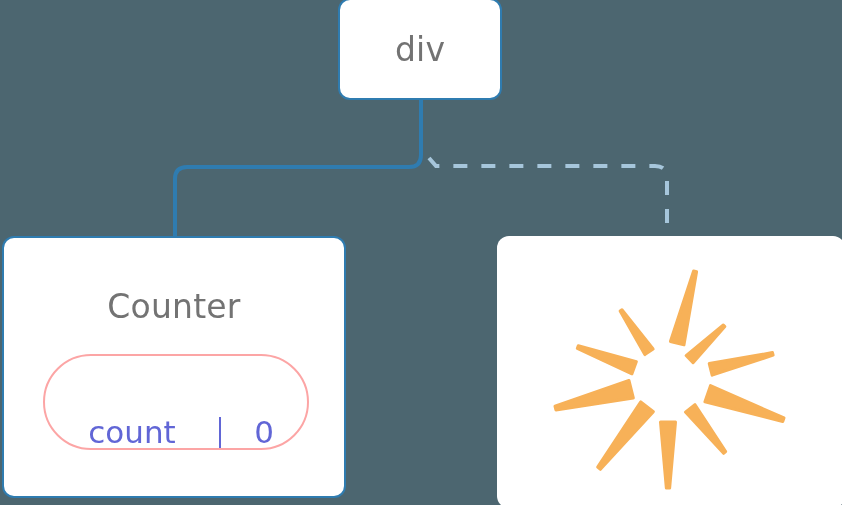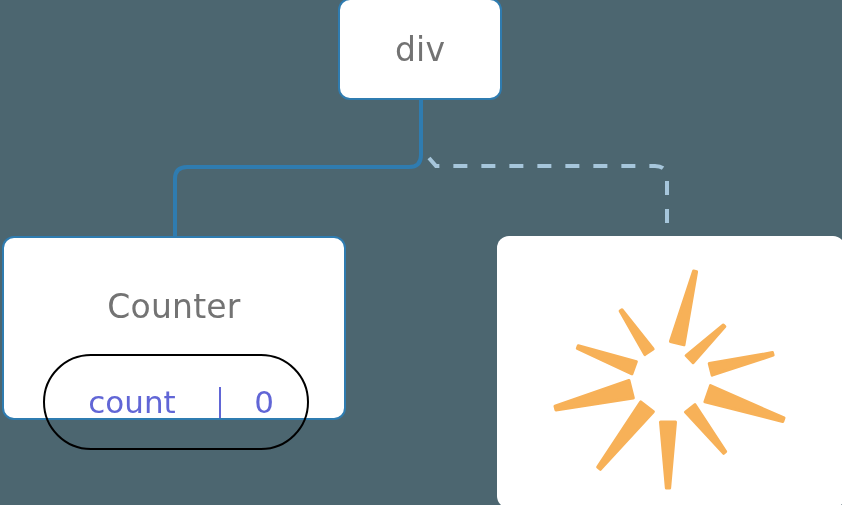--- a/index.html
+++ b/index.html
@@ -43,21 +43,21 @@
     border: 2px solid #2f7cb0;
     border-radius: 12px;
     display: flex;
     align-items: center;
     justify-content: center;
   }
   .node-counter {
     left: 2px;
     top: 236px;
     width: 344px;
-    height: 184px;
+    height: 262px;
     border: 2px solid #2f7cb0;
     border-radius: 12px;
   }
   .node-spinner {
     left: 497px;
     top: 236px;
     width: 348px;
     height: 272px;
     border-radius: 12px;
     border: 0;
@@ -78,25 +78,25 @@
     text-align: center;
   }
 
   
   .pill {
     position: absolute;
     left: 39px;
     top: 116px;
     width: 266px;
     height: 96px;
-    border: 2px solid #000000;
+    border: 2px solid #fca5a5;
     border-radius: 48px;
     box-sizing: border-box;
     display: flex;
-    align-items: center;
+    align-items: flex-end;
   }
   .pill-key,
   .pill-val {
     display: flex;
     align-items: center;
     justify-content: center;
     color: #6166d6;
     font-size: 31px;
     line-height: 1;
   }

